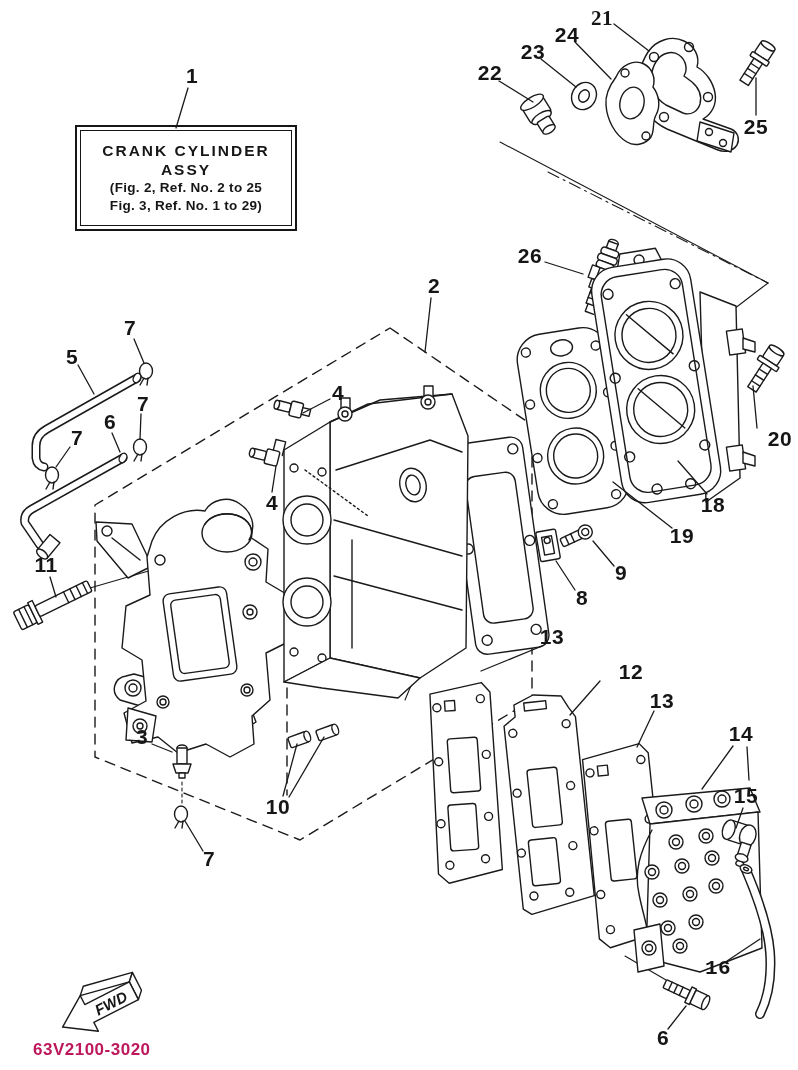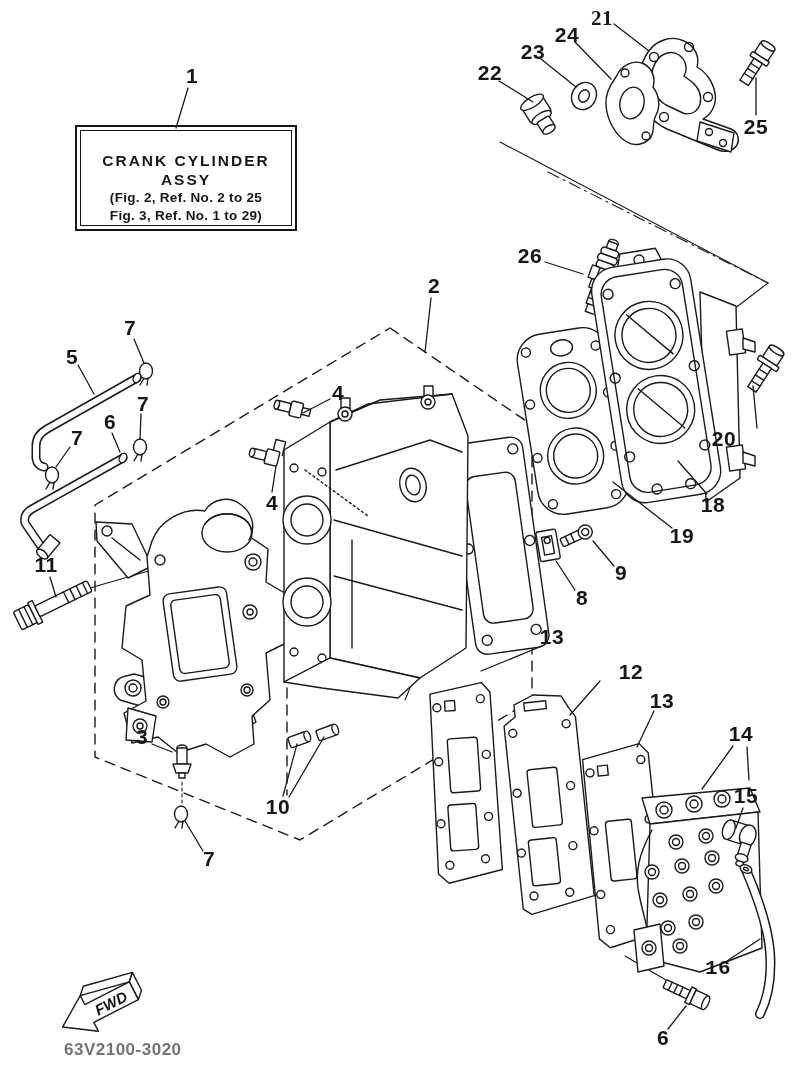--- a/index.html
+++ b/index.html
@@ -4,25 +4,25 @@
 <style>
   html,body{margin:0;padding:0;background:#fff;}
   #page{position:relative;width:798px;height:1070px;background:#ffffff;overflow:hidden;
         font-family:"Liberation Sans",sans-serif;color:#161616;}
   #art{position:absolute;left:0;top:0;}
   .callout{position:absolute;transform:translate(-50%,-50%);
            font:bold 21px "Liberation Sans",sans-serif;color:#161616;letter-spacing:.5px;}
   #title-box{position:absolute;left:75px;top:125px;width:222px;height:106px;
              border:2px solid #161616;padding:3px;box-sizing:border-box;}
   #title-box .inner{border:1.5px solid #161616;width:100%;height:100%;box-sizing:border-box;
-             display:flex;flex-direction:column;justify-content:flex-end;align-items:center;gap:1px;}
+             display:flex;flex-direction:column;justify-content:center;align-items:center;gap:1px;}
   .tb-main{font:bold 15.5px "Liberation Sans",sans-serif;letter-spacing:2px;}
   .tb-sub{font:bold 13.5px "Liberation Sans",sans-serif;letter-spacing:.3px;line-height:1.25;}
   #fig-code{position:absolute;left:33px;top:1040px;font:bold 17px "Liberation Sans",sans-serif;
-            letter-spacing:.5px;color:#737373;margin-left:31px;}
+            letter-spacing:.5px;color:#be185d;}
 </style>
 </head>
 <body>
 
 <div id="page">
 
   <svg id="art" width="798" height="1070" viewBox="0 0 798 1070" stroke="#1a1a1a" fill="#ffffff" stroke-width="1.4" stroke-linejoin="round" stroke-linecap="round">
 
     <g fill="none" stroke-dasharray="10 7">
       <polygon points="390,328 532,425 532,700 300,840 95,757 95,505"></polygon>
@@ -475,21 +475,21 @@
       <div class="callout" style="left: 46px; top: 565px;">11</div>
       <div class="callout" style="left: 589px; top: 672px; margin-left: 42px;">12</div>
       <div class="callout" style="left: 552px; top: 637px;">13</div>
       <div class="callout" style="left: 662px; top: 701px;">13</div>
       <div class="callout" style="left: 741px; top: 734px;">14</div>
       <div class="callout" style="left: 746px; top: 796px;">15</div>
       <div class="callout" style="left: 718px; top: 968px; font-family: Liberation Mono, monospace;">16</div>
       <div class="callout" style="left: 663px; top: 1038px;">6</div>
       <div class="callout" style="left: 713px; top: 505px;">18</div>
       <div class="callout" style="left: 682px; top: 536px;">19</div>
-      <div class="callout" style="left: 724px; top: 439px; text-align: right;">20</div>
+      <div class="callout" style="left: 780px; top: 439px; text-align: right;">20</div>
       <div class="callout" style="left: 602px; top: 18px; font-family: Liberation Serif, serif;">21</div>
       <div class="callout" style="left: 490px; top: 73px; text-align: center;">22</div>
       <div class="callout" style="left: 533px; top: 52px;">23</div>
       <div class="callout" style="left: 567px; top: 35px;">24</div>
       <div class="callout" style="left: 756px; top: 127px;">25</div>
       <div class="callout" style="left: 530px; top: 256px;">26</div>
     </div>
 
   <div id="title-box">
     <div class="inner">

